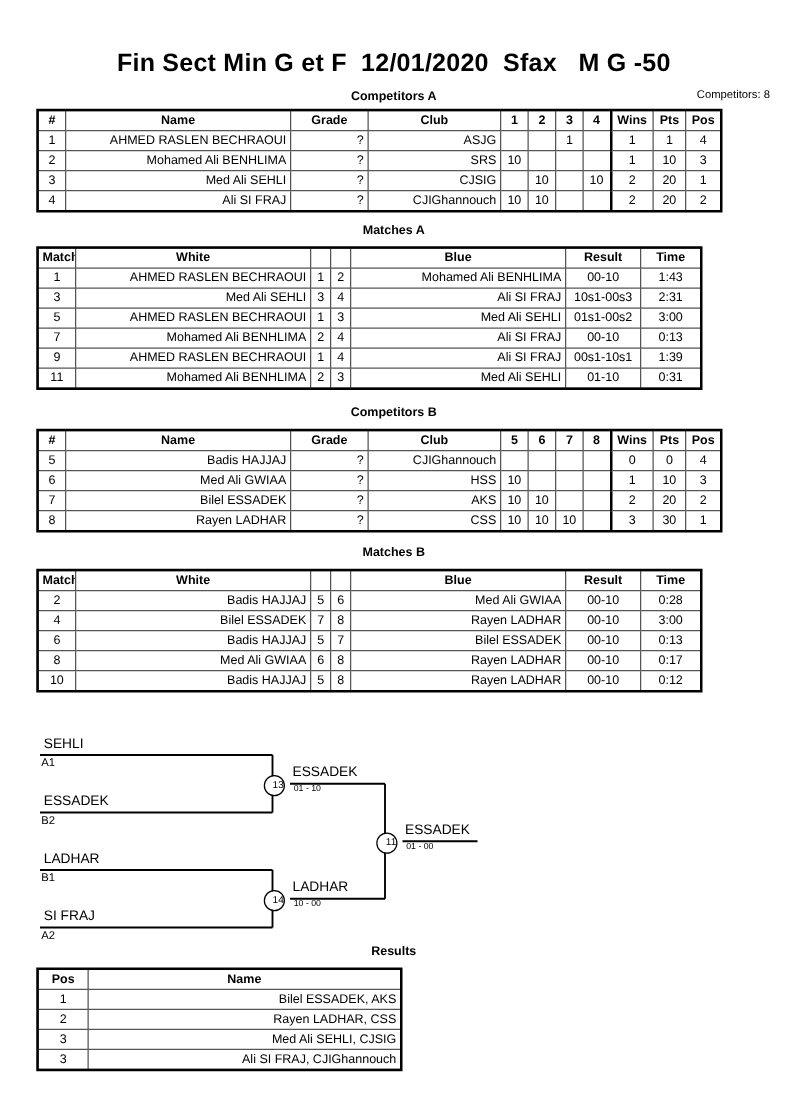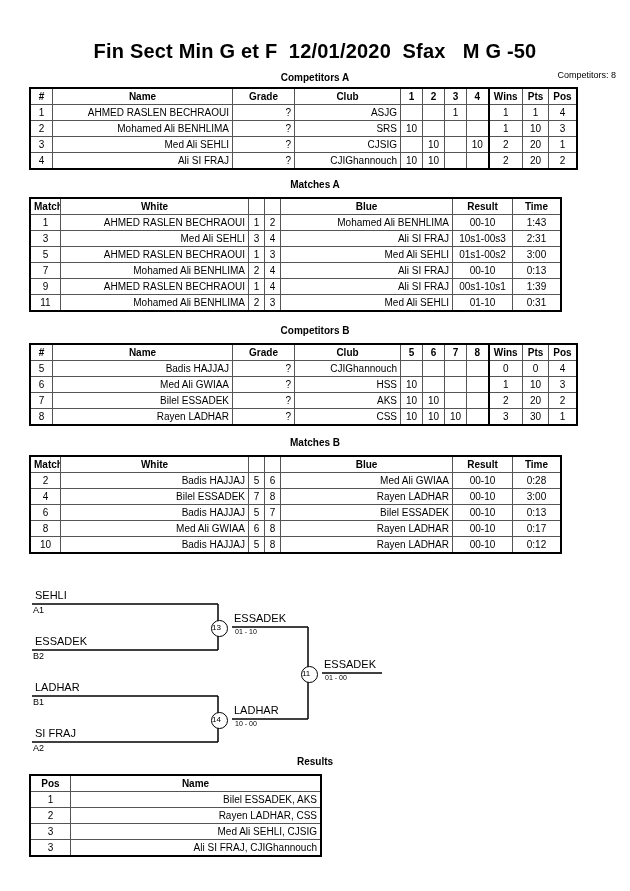--- a/index.html
+++ b/index.html
@@ -120,21 +120,21 @@
   }
   .bk-node {
     position: absolute;
     width: 15px;
     height: 15px;
     border: 1px solid #000000;
     border-radius: 50%;
     background: #ffffff;
     font-size: 8px;
     line-height: 13px;
-    text-align: left;
+    text-align: right;
   }
   .bk-svg {
     position: absolute;
     top: 0;
     left: 0;
   }
 </style>
 </head>
 <body>
 

